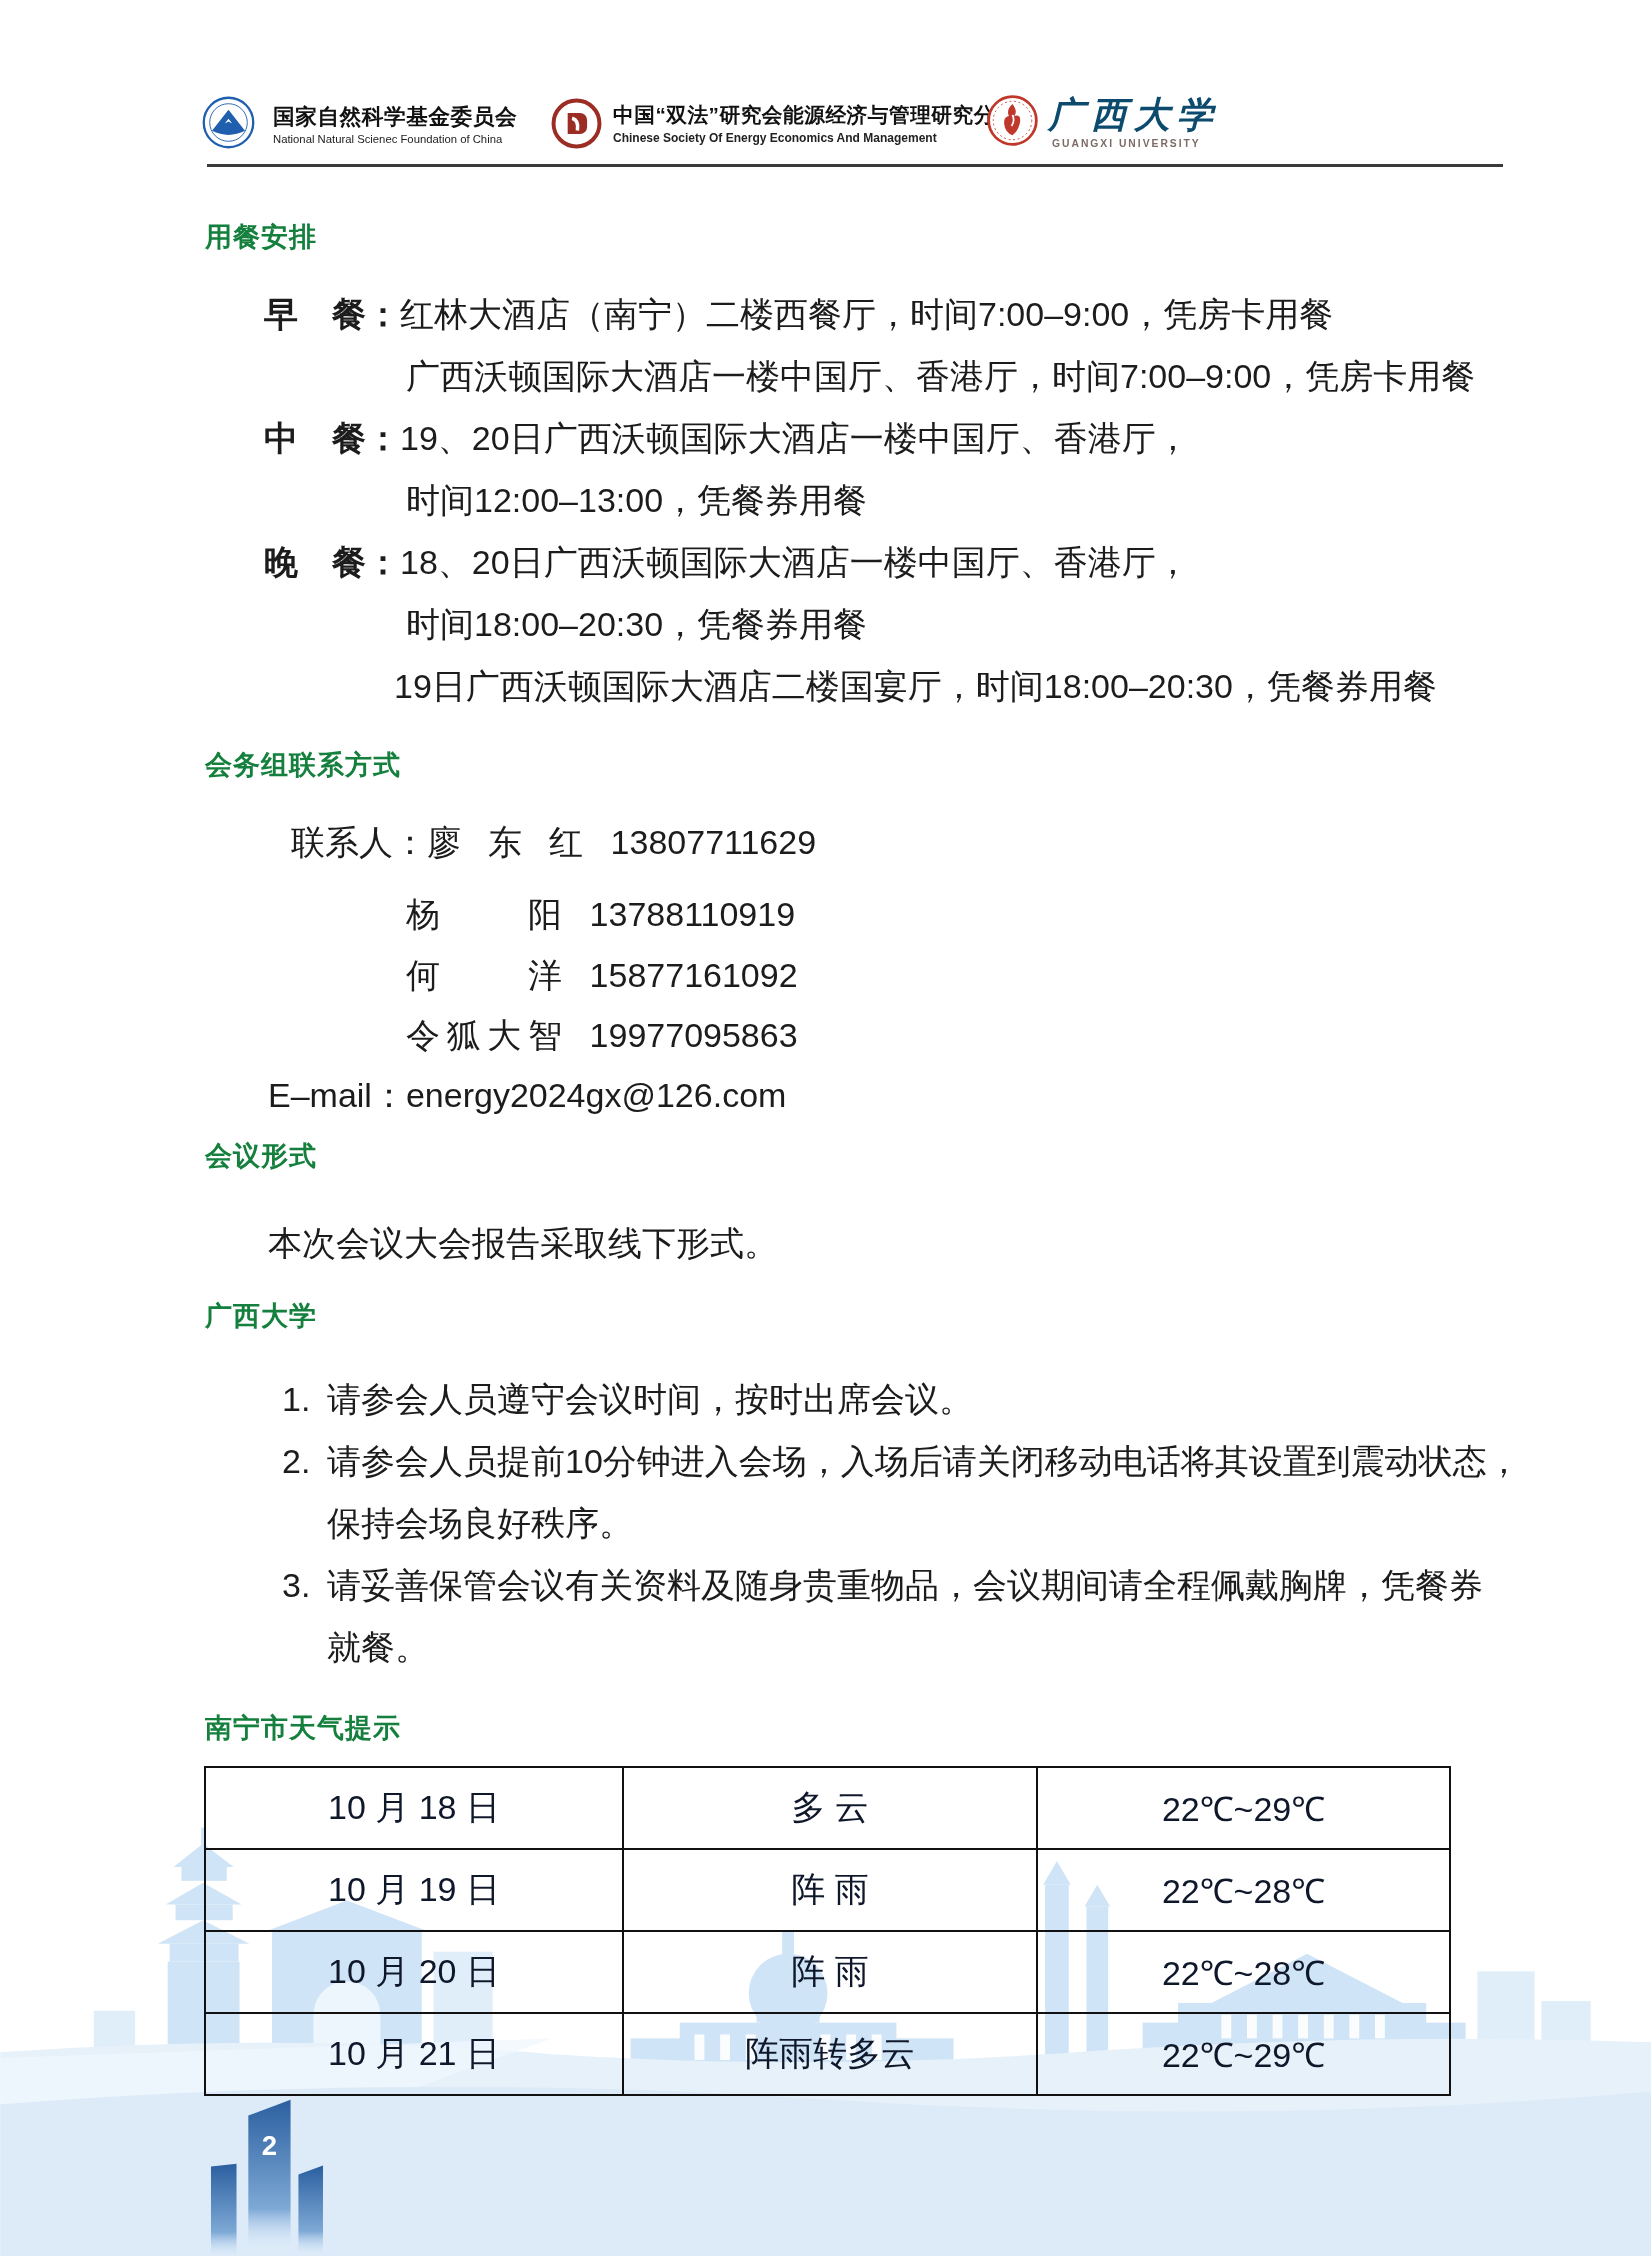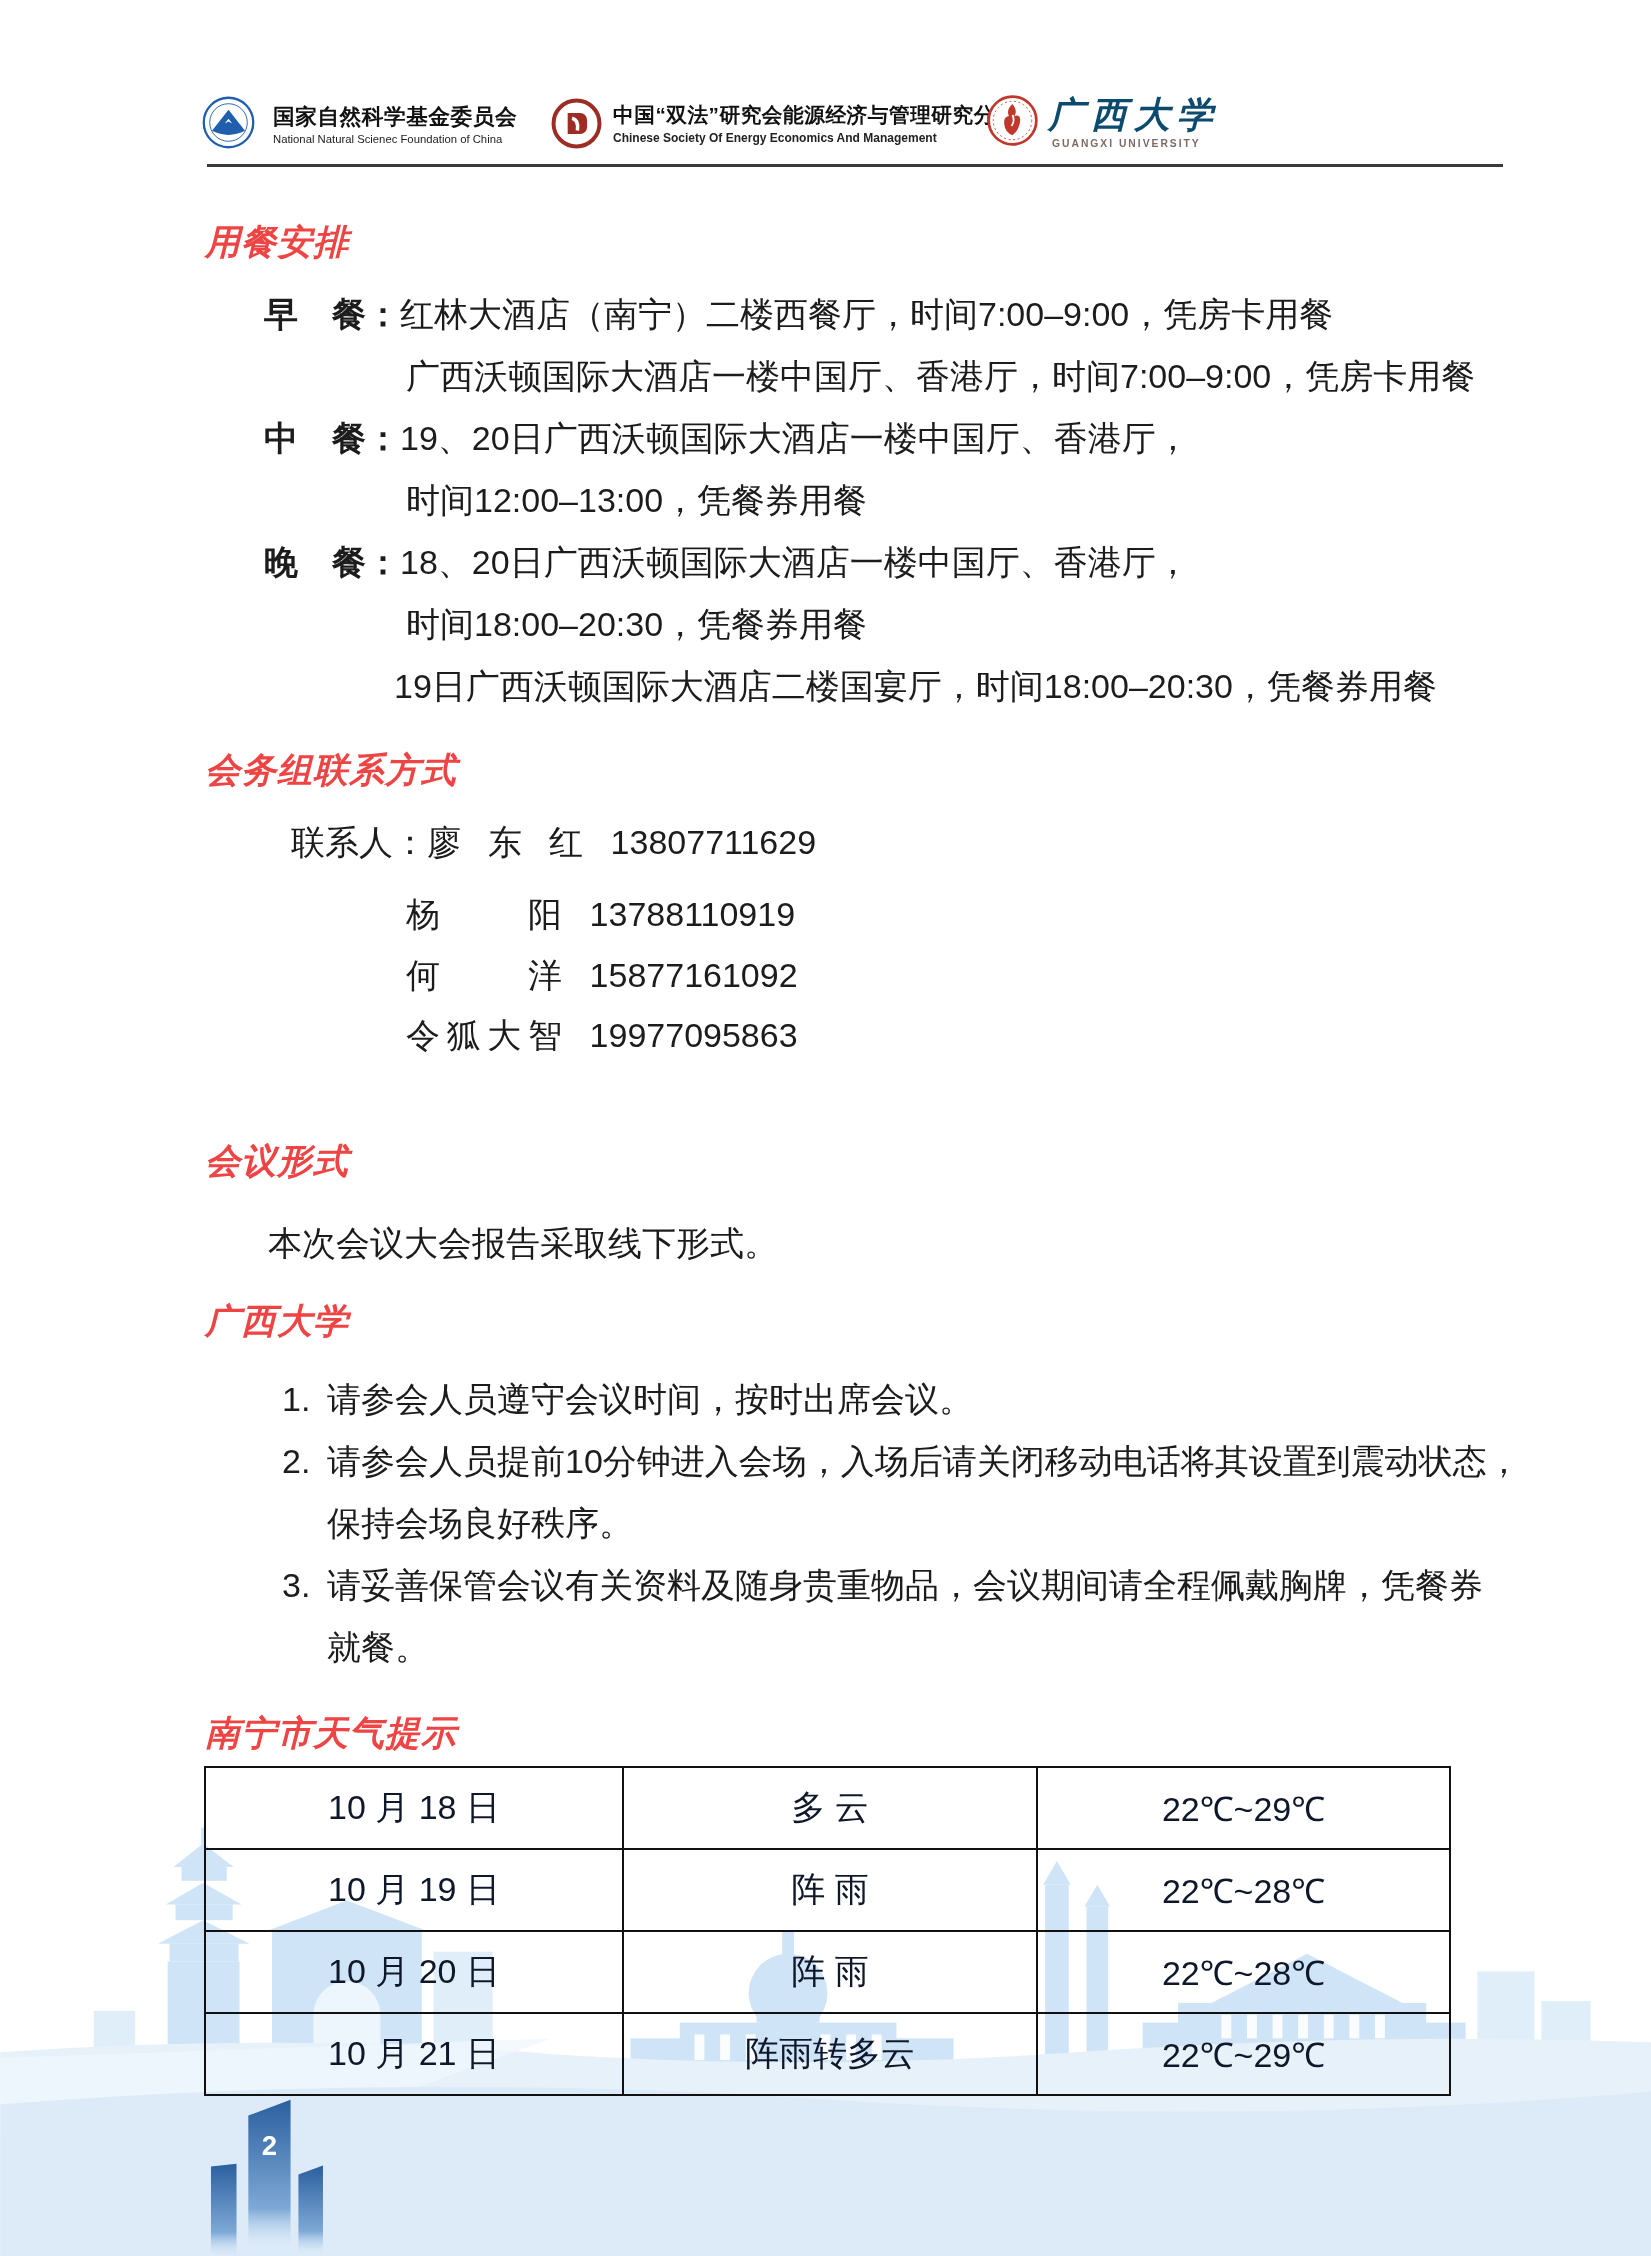--- a/index.html
+++ b/index.html
@@ -11,21 +11,21 @@
 
   
   .logo-title{font-weight:bold;font-size:21.7px;color:#111;letter-spacing:0.5px;white-space:nowrap;}
   .logo-sub{font-weight:bold;font-size:11.3px;color:#222;white-space:nowrap;}
   .gxu-callig{font-family:"DejaVu Serif",serif;font-style:italic;font-weight:bold;
               font-size:36px;color:#0c4a6e;letter-spacing:6.9px;white-space:nowrap;}
   .gxu-sub{font-size:10.3px;color:#7c6a66;letter-spacing:2px;font-weight:bold;white-space:nowrap;}
   .header-rule{background:#3a3a3a;height:3px;}
 
   
-  .sec-heading{font-size:35px;font-weight:bold;color:#ef4444;letter-spacing:1px;white-space:nowrap;font-style:italic;}
+  .sec-heading{font-size:27px;font-weight:bold;color:#15803d;letter-spacing:1px;white-space:nowrap;}
 
   
   .body-line{font-size:34px;color:#1c1c1c;white-space:nowrap;}
   .meal-label{font-weight:bold;}
   .contact-name{display:inline-block;width:156px;text-align:justify;text-align-last:justify;}
   .tip-num{display:inline-block;width:45px;}
 
   
   table.weather{border-collapse:collapse;table-layout:fixed;background:transparent;}
   table.weather td{
@@ -176,20 +176,23 @@
   </div>
   <div class="abs z2 body-line" style="left:406px;top:892px;">
     <span class="contact-name">杨阳</span><span style="display:inline-block;width:27.6px;"></span><span>13788110919</span>
   </div>
   <div class="abs z2 body-line" style="left:406px;top:953px;">
     <span class="contact-name">何洋</span><span style="display:inline-block;width:27.6px;"></span><span>15877161092</span>
   </div>
   <div class="abs z2 body-line" style="left:406px;top:1013px;">
     <span class="contact-name">令狐大智</span><span style="display:inline-block;width:27.6px;"></span><span>19977095863</span>
   </div>
+  <div class="abs z2 body-line" style="left:268px;top:1073px;">
+    <span>E–mail：</span><span>energy2024gx@126.com</span>
+  </div>
 
   <div class="abs z2 sec-heading" style="left:205px;top:1138px;">会议形式</div>
   <div class="abs z2 body-line" style="left:268px;top:1221px;">本次会议大会报告采取线下形式。</div>
 
   <div class="abs z2 sec-heading" style="left:205px;top:1298px;">广西大学</div>
 
   <div class="abs z2 body-line" style="left:282px;top:1377px;">
     <span class="tip-num">1.</span><span>请参会人员遵守会议时间，按时出席会议。</span>
   </div>
   <div class="abs z2 body-line" style="left:282px;top:1439px;">

